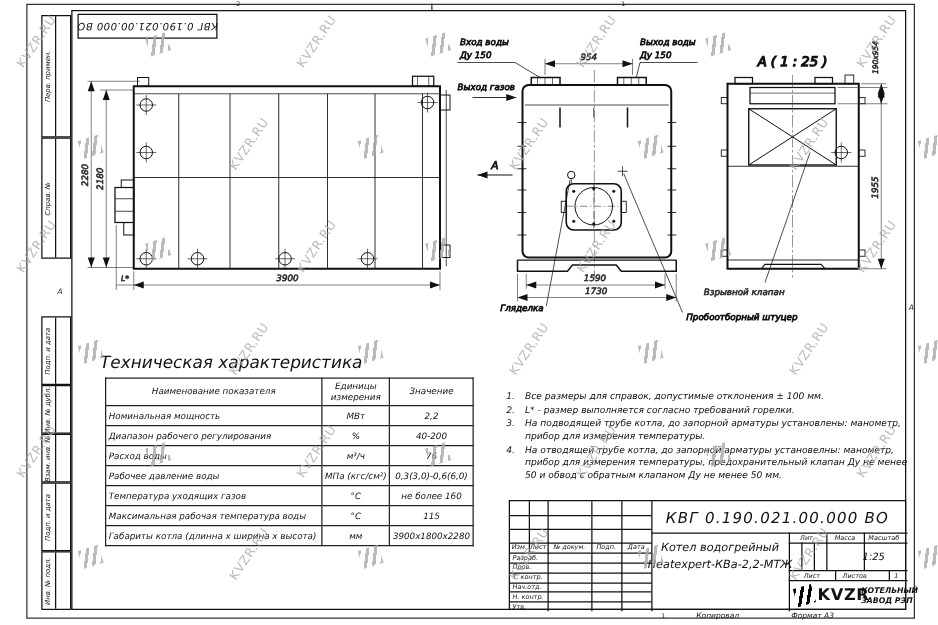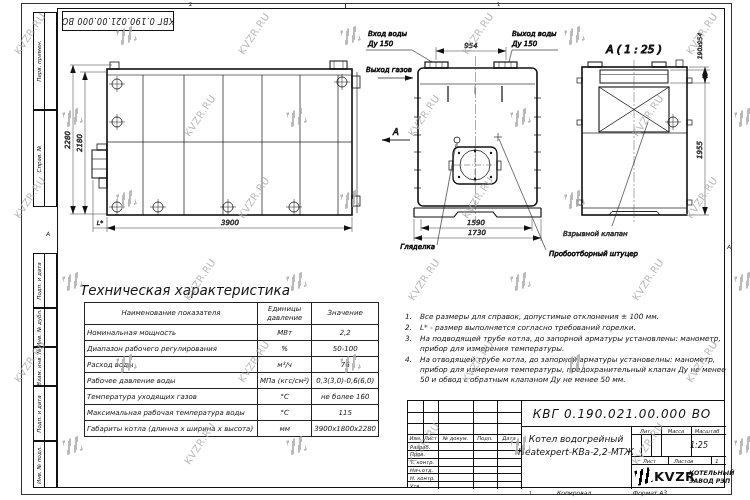--- a/index.html
+++ b/index.html
@@ -280,33 +280,33 @@
   <colgroup>
       <col style="width:173px">
       <col style="width:52px">
       <col style="width:60px">
     </colgroup>
   <tbody>
       <tr class="hdr">
     <td>Наименование показателя</td>
     <td>
           <div>Единицы</div>
-          <div>давление</div>
+          <div>измерения</div>
         </td>
     <td>Значение</td>
   </tr>
   <tr>
         <td>Номинальная мощность</td>
         <td class="c">МВт</td>
         <td class="c">2,2</td>
       </tr>
   <tr>
         <td>Диапазон рабочего регулирования</td>
         <td class="c">%</td>
-        <td class="c">50-100</td>
+        <td class="c">40-200</td>
       </tr>
   <tr>
         <td>Расход воды</td>
         <td class="c">м³/ч</td>
         <td class="c">76</td>
       </tr>
   <tr>
         <td>Рабочее давление воды</td>
         <td class="c">МПа (кгс/см²)</td>
         <td class="c">0,3(3,0)-0,6(6,0)</td>

